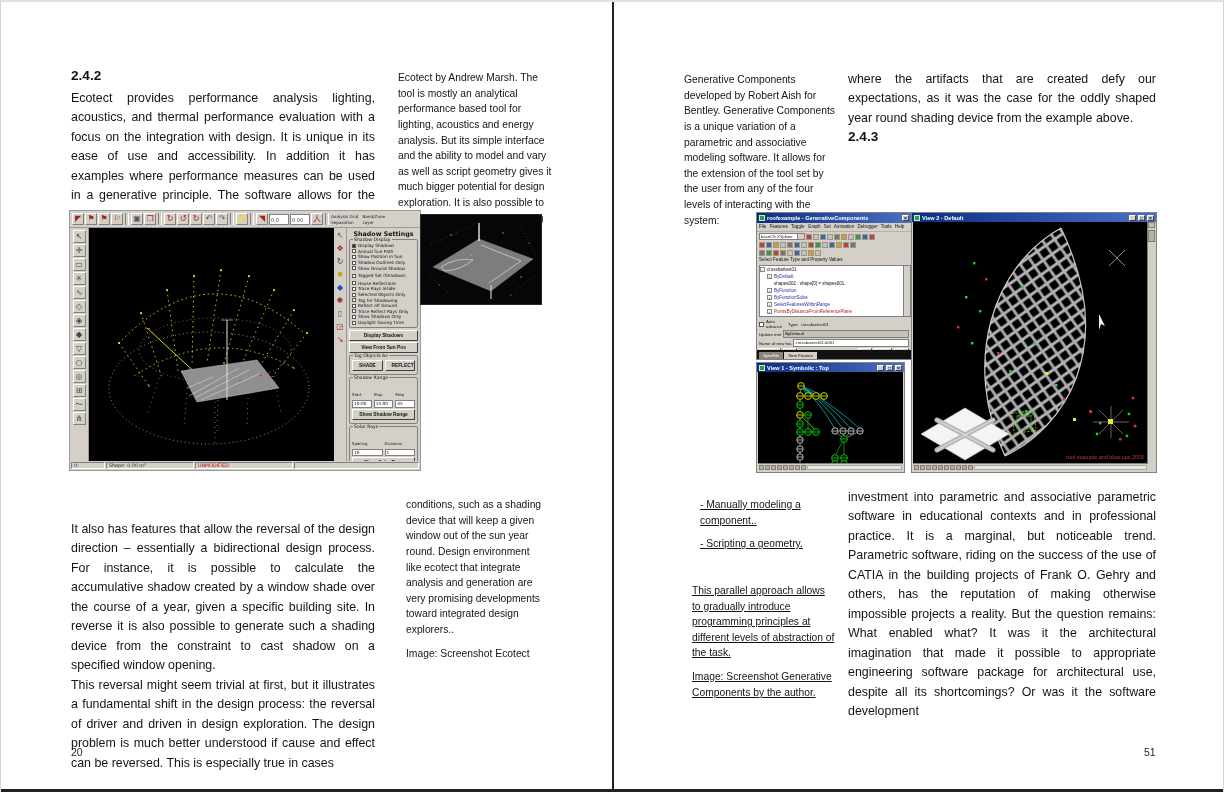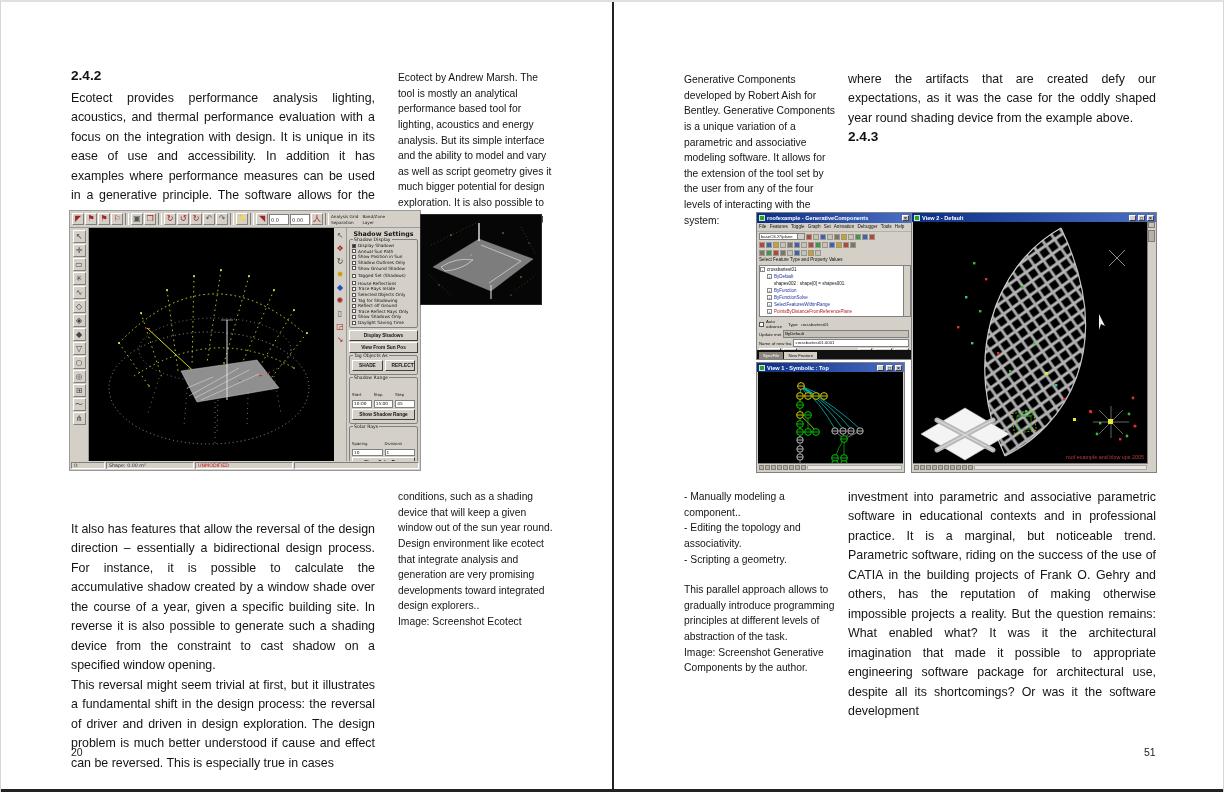--- a/index.html
+++ b/index.html
@@ -9,21 +9,21 @@
   #bottom-rule{position:absolute;left:0;bottom:0;width:1224px;height:3px;background:#222;}
 
   .abs{position:absolute;}
   .body-text{font-size:12.4px;line-height:1.57;color:#141414;text-align:justify;}
   .body-text p{margin:0;}
   .force-just{text-align:justify;-moz-text-align-last:justify;text-align-last:justify;}
   .heading{font-size:13.6px;font-weight:bold;color:#111;display:flex;}
   .heading .num{width:46px;flex:0 0 auto;}
   .heading .ttl{flex:1;}
   .margin-note{font-size:10.3px;line-height:1.52;color:#141414;}
-  .margin-note div{margin:0;}
+  .margin-note div{margin:8px;}
   .pageno{font-size:10.5px;color:#222;}
   .titlebar{background:linear-gradient(90deg,#0b2e85,#4a6fc4);color:#fff;font-size:5.6px;font-weight:bold;
     display:flex;align-items:center;padding:0 2px;gap:2px;white-space:nowrap;overflow:hidden;}
   .titlebar .sp{flex:1;}
   .wbtn{width:7px;height:6px;background:#d4d0c8;border:1px solid;border-color:#fff #404040 #404040 #fff;
     font-size:5px;line-height:4px;text-align:center;color:#000;flex:0 0 auto;box-sizing:border-box;}
   .tib{width:6px;height:6px;background:#2aa12a;flex:0 0 auto;border:1px solid #cfe8cf;box-sizing:border-box;}
 
   
   #ecotect-shot{left:68px;top:208px;width:352px;height:261px;background:#d4d0c8;border:1px solid #9a9a9a;box-sizing:border-box;font-family:"DejaVu Sans",sans-serif;}
@@ -740,24 +740,23 @@
           <span class="mi"></span>
         <span class="mi"></span>
           <span class="mi"></span>
         <span class="mi"></span>
           <span class="mi"></span>
         <span class="track"></span>
       </div>
     </div>
   </div>
 
-  <div class="abs margin-note" style="left:683px;top:487px;width:160px;">
+  <div class="abs margin-note" style="left:683px;top:487px;width:160px;text-decoration:underline;">
     <div data-bind-list="page_right.margin_list">
         <div>- Manually modeling a component..</div>
-        <div>- Editing the topology and associativity.</div>
         <div>- Scripting a geometry.</div>
       </div>
     <div style="height:15px;"></div>
     <div data-bind="page_right.margin_note_bottom_a">This parallel approach allows to gradually introduce programming principles at different levels of abstraction of the task.</div>
     <div data-bind="page_right.margin_note_bottom_b">Image: Screenshot Generative Components by the author.</div>
   </div>
   <div class="abs body-text" style="left:847px;top:486px;width:308px;" data-bind="page_right.para3">investment into parametric and associative parametric software in educational contexts and in professional practice. It is a marginal, but noticeable trend. Parametric software, riding on the success of the use of CATIA in the building projects of Frank O. Gehry and others, has the reputation of making otherwise impossible projects a reality. But the question remains: What enabled what? It was it the architectural imagination that made it possible to appropriate engineering software package for architectural use, despite all its shortcomings? Or was it the software development</div>
   <div class="abs pageno" style="left:1143px;top:744px;" data-bind="page_right.page_number">51</div>
 
   <div id="center-divider"></div>

